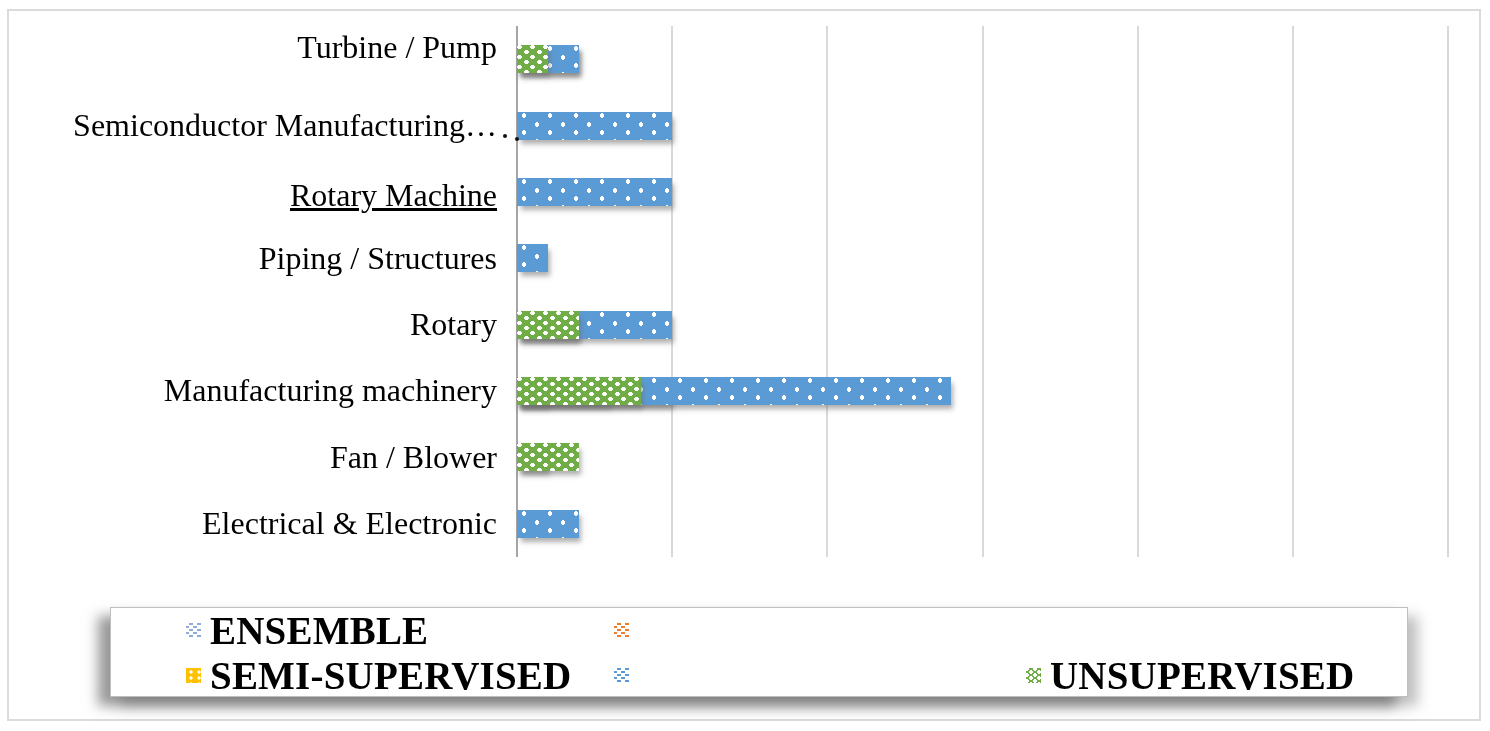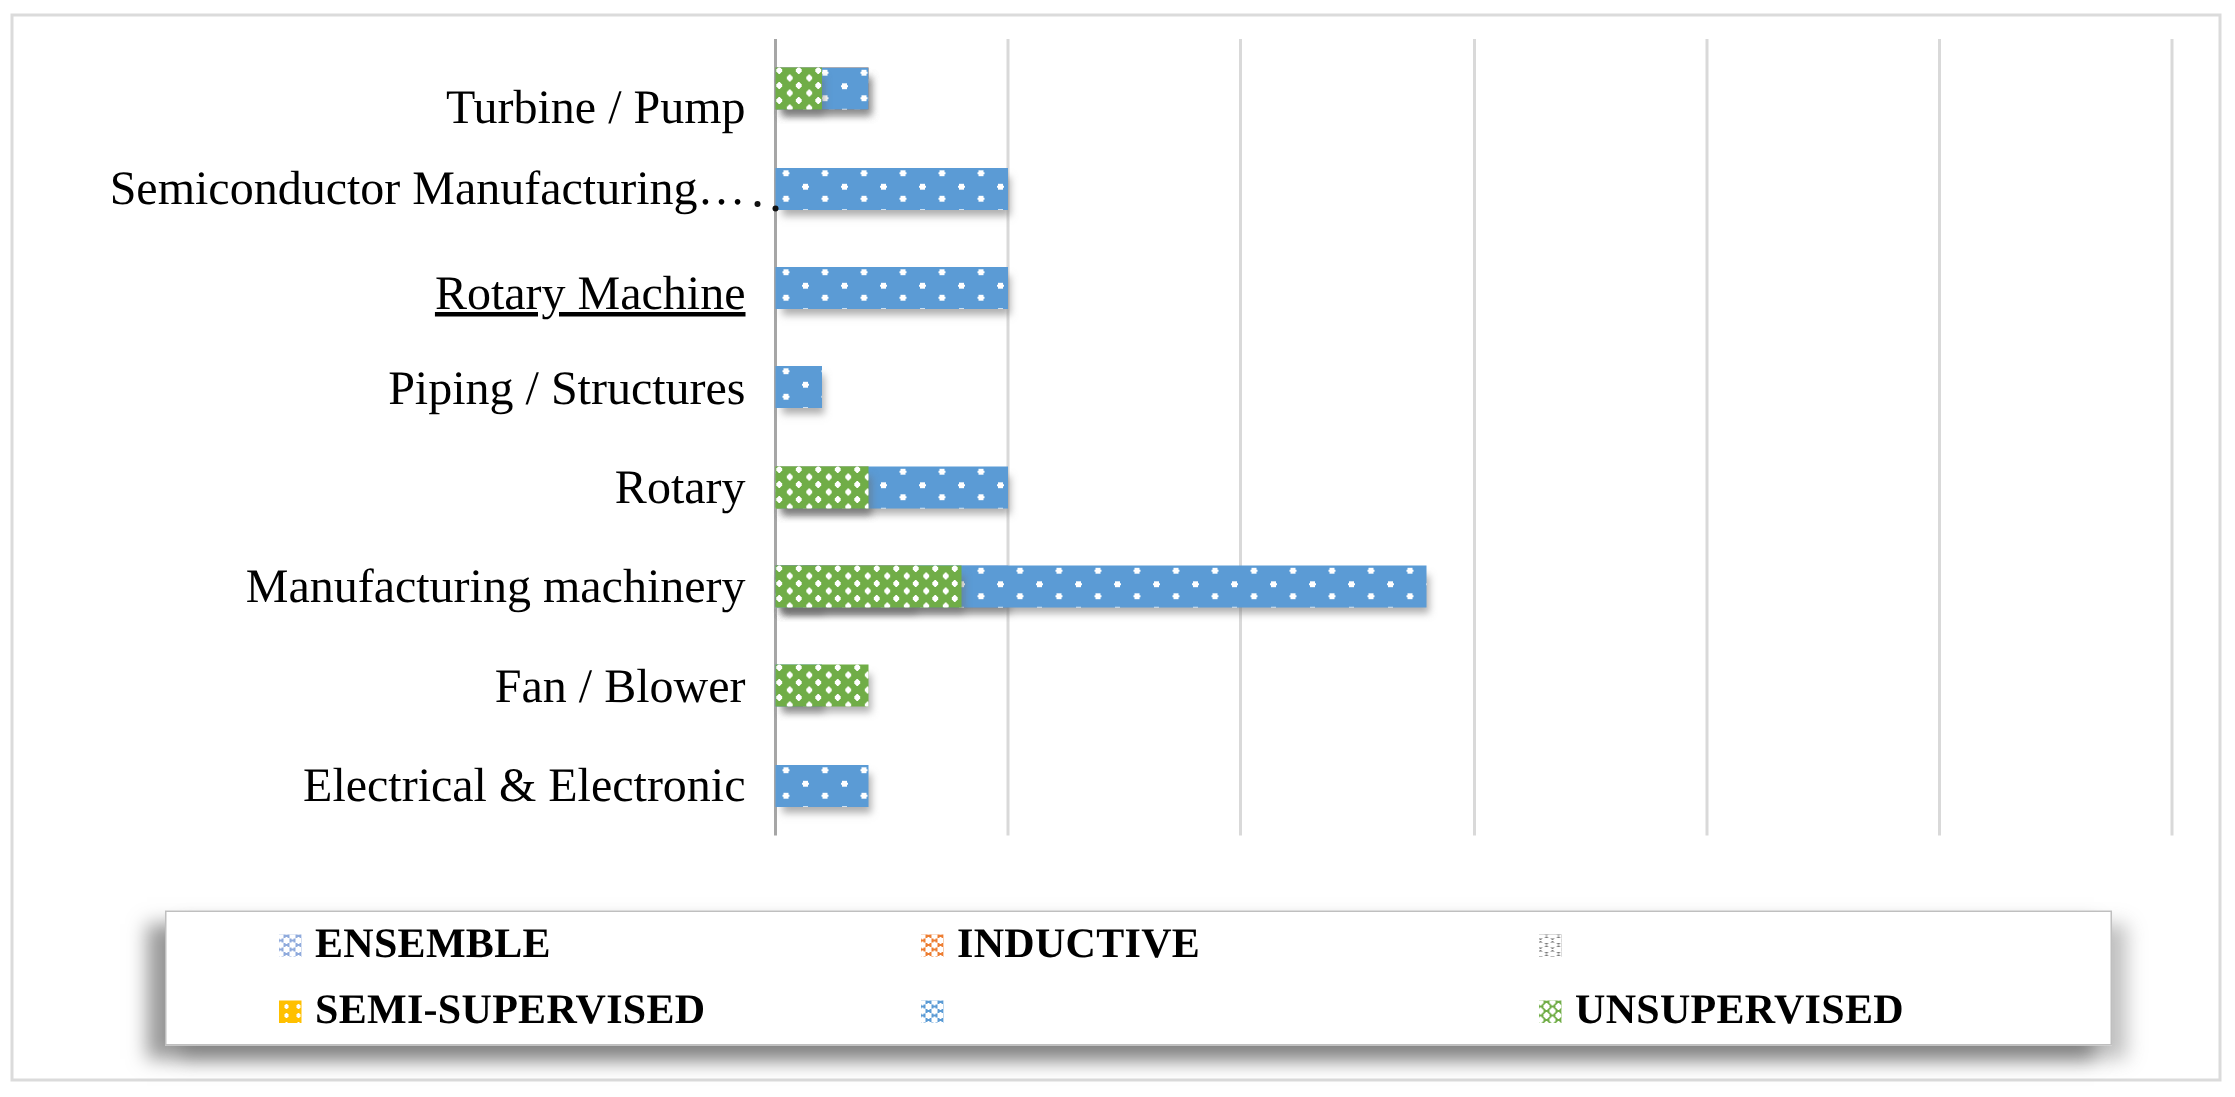--- a/index.html
+++ b/index.html
@@ -65,41 +65,41 @@
     display:grid;grid-template-columns:428px 412px 1fr;grid-template-rows:1fr 1fr;
     align-items:center;padding-left:75px;box-sizing:border-box;
   }
   .legend-item{display:flex;align-items:center;gap:9px;}
   .legend-marker{
     width:15px;height:15px;flex:0 0 15px;
     background-size:8px 6px,8px 6px;
     background-position:1px 1px,5px 4px;
   }
   .legend-label{
-    font-size:28px;font-weight:bold;color:#000;white-space:nowrap;letter-spacing:0.2px;
+    font-size:39px;font-weight:bold;color:#000;white-space:nowrap;letter-spacing:0.2px;
   }
   .speck{position:absolute;width:4px;height:4px;border-radius:50%;background:#111;}
 </style>
 </head>
 <body>
 
 <div class="chart-frame"></div>
 
 <div id="plot">
     <div class="gridline axis-line" style="left: 516px;"></div>
     <div class="gridline" style="left: 671.167px;"></div>
     <div class="gridline" style="left: 826.333px;"></div>
     <div class="gridline" style="left: 981.5px;"></div>
     <div class="gridline" style="left: 1136.67px;"></div>
     <div class="gridline" style="left: 1291.83px;"></div>
     <div class="gridline" style="left: 1447px;"></div>
   </div>
 
 <div id="cat-labels">
-    <div class="cat-label" style="top: 38px; height: 66.35px;">Turbine / Pump</div>
+    <div class="cat-label" style="top: 14px; height: 66.35px;">Turbine / Pump</div>
     <div class="cat-label" style="top: 92.35px; height: 66.35px;">Semiconductor Manufacturing…</div>
     <div class="cat-label" style="top: 162px; height: 66.35px; text-decoration: underline;">Rotary Machine</div>
     <div class="cat-label" style="top: 225.05px; height: 66.35px;">Piping / Structures</div>
     <div class="cat-label" style="top: 291.4px; height: 66.35px;">Rotary</div>
     <div class="cat-label" style="top: 357.75px; height: 66.35px;">Manufacturing machinery</div>
     <div class="cat-label" style="top: 424.1px; height: 66.35px;">Fan / Blower</div>
     <div class="cat-label" style="top: 490.45px; height: 66.35px;">Electrical &amp; Electronic</div>
   </div>
 
 <div id="bars">
@@ -122,21 +122,20 @@
     <div class="bar-seg p-dots-sparse" title="Electrical &amp; Electronic – SUPERVISED: 2" style="left: 517px; top: 509.625px; width: 62.0667px; background-color: rgb(91, 155, 213);"></div>
   </div>
 
 <div class="legend-box" id="legend">
     <div class="legend-item">
       <span class="legend-marker p-dots-sparse" style="background-color: rgb(143, 170, 220);"></span>
       <span class="legend-label">ENSEMBLE</span>
     </div>
     <div class="legend-item">
       <span class="legend-marker p-dots-medium" style="background-color: rgb(237, 125, 49);"></span>
-      <span class="legend-label">INDUCTIVE</span>
     </div>
     <div class="legend-item">
       <span class="legend-marker p-dashes" style="background-color: rgb(111, 111, 111);"></span>
     </div>
     <div class="legend-item">
       <span class="legend-marker p-dots-grid" style="background-color: rgb(255, 192, 0);"></span>
       <span class="legend-label">SEMI-SUPERVISED</span>
     </div>
     <div class="legend-item">
       <span class="legend-marker p-dots-sparse" style="background-color: rgb(91, 155, 213);"></span>

